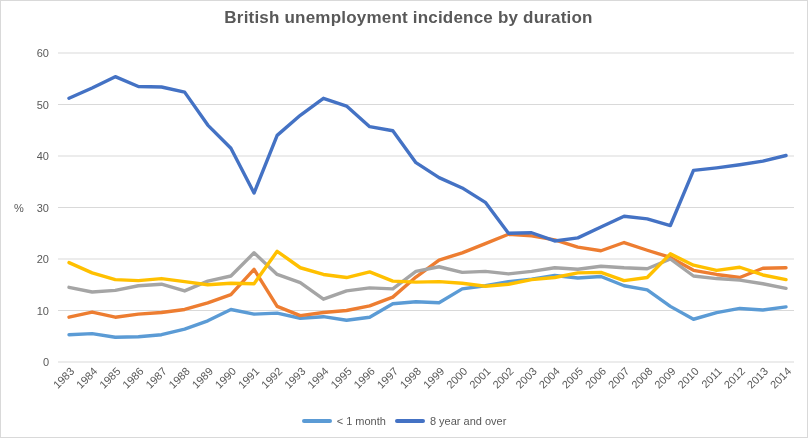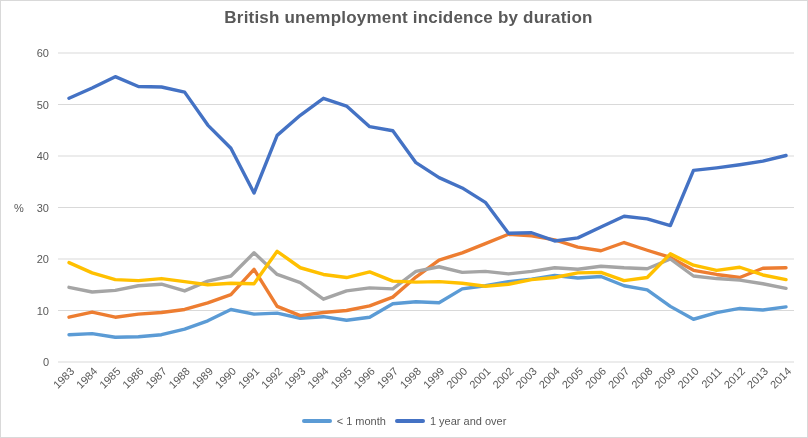--- a/index.html
+++ b/index.html
@@ -81,16 +81,16 @@
       <polyline points="68,97.32 91.12903225806451,87.02000000000004 114.25806451612902,75.69 137.38709677419354,85.47500000000002 160.51612903225805,85.99000000000001 183.64516129032256,91.13999999999999 206.7741935483871,124.1 229.90322580645162,147.275 253.03225806451613,192.08 276.1612903225806,134.4 299.2903225806451,114.315 322.41935483870964,97.32 345.5483870967742,105.04499999999999 368.6774193548387,125.64499999999998 391.80645161290323,129.765 414.93548387096774,161.695 438.06451612903226,176.63000000000002 461.19354838709677,186.93 484.3225806451613,201.35 507.4516129032258,232.25 530.5806451612902,231.73499999999999 553.7096774193549,239.975 576.8387096774193,236.885 599.9677419354839,226.07 623.0967741935484,215.255 646.2258064516129,217.82999999999998 669.3548387096774,224.525 692.483870967742,169.42 715.6129032258065,166.84499999999997 738.741935483871,163.75500000000002 761.8709677419355,160.15 785,154.485" fill="none" stroke="#4472C4" stroke-width="3.4" stroke-linejoin="round" stroke-linecap="round"></polyline>
     </svg>
 
   <div class="legend">
     <span class="legend-item">
       <span class="swatch" style="background: rgb(91, 155, 213);"></span>
       <span>&lt; 1 month</span>
     </span>
     <span class="legend-item">
       <span class="swatch" style="background: rgb(68, 114, 196);"></span>
-      <span>1 year and over</span>
+      <span>8 year and over</span>
     </span>
   </div>
 </div>
 
 </body></html>

